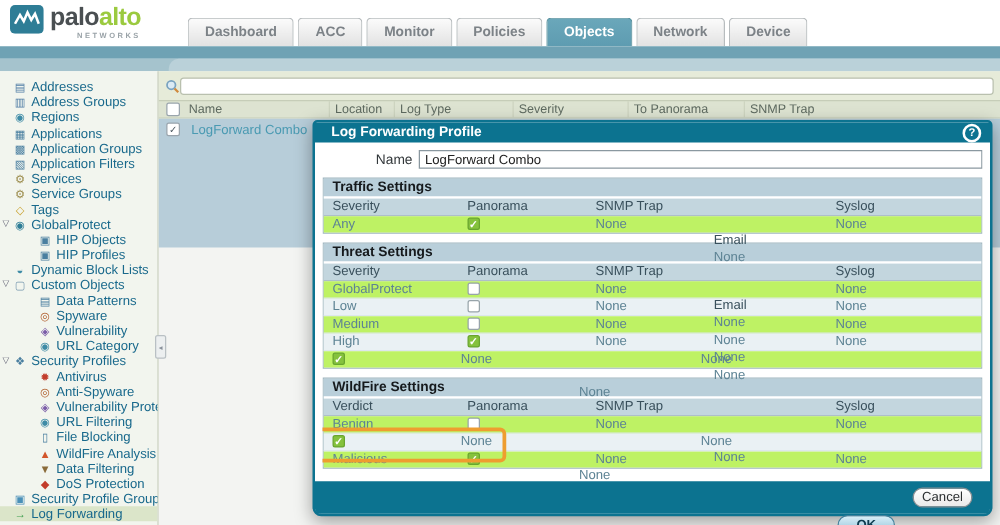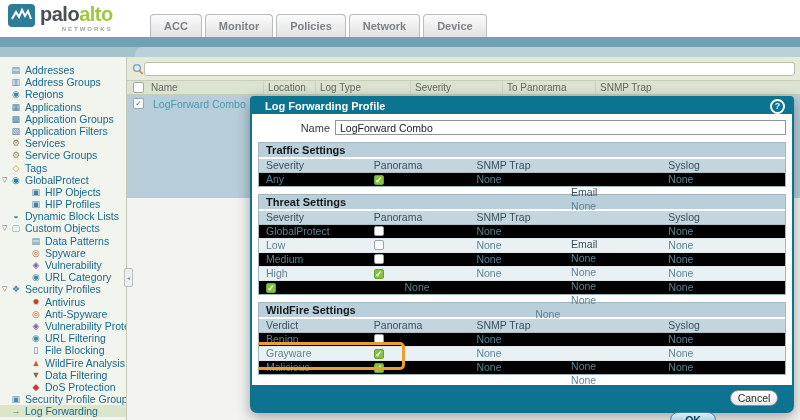--- a/index.html
+++ b/index.html
@@ -91,21 +91,21 @@
   .name-row{display:flex;align-items:center;margin-top:6px;}
   .name-row label{width:72px;text-align:right;font-size:11px;color:#33383b;padding-right:5px;flex:none;}
   .name-input{flex:1;height:13px;border:1px solid #8a98a0;font-size:10.5px;padding:0 4px;color:#222;outline:none;}
   .section{border:1px solid #a0b6c0;margin-top:7px;background:#ffffff;}
   .section-title{height:14px;line-height:14px;background:#b9cfda;border-bottom:2px solid #ffffff;
     font-size:11px;font-weight:bold;color:#15191c;padding-left:7px;}
   .sec-row{display:flex;height:13px;line-height:13px;font-size:10.5px;}
   .sec-row.head{background:#c3d6de;color:#39505c;height:13px;border-bottom:1px solid #aebfc8;}
   .sec-row.body{border-bottom:1px solid #dde7ec;color:#5d8394;}
   .sec-row.body:last-child{border-bottom:none;}
-  .sec-row.body.even{background:#000000;justify-content:space-between;}
+  .sec-row.body.even{background:#bef264;}
   .sec-row.body.odd{background:#eaf1f4;}
   .cell{padding-left:7px;box-sizing:border-box;overflow:visible;position:relative;}
   .c0{width:20.5%;}.c1{width:19.5%;}.c2{width:18%;}.c3{width:18.5%;margin-top:27px;}.c4{width:23.5%;}
   .cb{
     display:inline-block;width:10px;height:10px;margin-top:1px;border-radius:2px;box-sizing:border-box;
     background:#ffffff;border:1px solid #98a4aa;text-align:center;line-height:9px;font-size:8.5px;cursor:pointer;
   }
   .cb.checked{background:var(--check-green);border:1px solid #68a52f;color:#ffffff;font-weight:bold;}
   .row-anno{position:relative;}
   .annotation-box{
@@ -130,23 +130,25 @@
       <svg class="logo-mark" viewBox="0 0 27 23">
         <rect x="0" y="0" width="27" height="23" rx="4" fill="#2e7d96"></rect>
         <polyline points="4,15 8,8 11,13 14,6 17,12 20,7 23,15" fill="none" stroke="#ffffff" stroke-width="2"></polyline>
       </svg>
       <div>
         <span class="logo-text"><span class="logo-palo">palo</span><span class="logo-alto">alto</span></span>
         <span class="logo-networks">NETWORKS</span>
       </div>
     </div>
     <div class="tabs" id="tabs">
+        <div class="tab">Dashboard</div>
         <div class="tab">ACC</div>
         <div class="tab">Monitor</div>
         <div class="tab">Policies</div>
+        <div class="tab active">Objects</div>
         <div class="tab">Network</div>
         <div class="tab">Device</div>
       </div>
   </div>
 
   <div class="band-dark"></div>
   <div class="band-light"></div>
   <div class="band-inner"></div>
 
   <div class="sidebar" id="sidebar">
@@ -380,21 +382,20 @@
               <div class="cell c4">Syslog</div>
             </div>
             <div class="sec-row body even">
               <div class="cell c0">Benign</div>
               <div class="cell c1"><span class="cb"></span></div>
               <div class="cell c2">None</div>
               <div class="cell c3">None</div>
               <div class="cell c4">None</div>
             </div>
             <div class="sec-row body odd row-anno">
-              <div class="cell c0">Grayware</div>
               <div class="cell c1"><span class="cb checked">✓</span></div>
               <div class="cell c2">None</div>
               <div class="cell c3">None</div>
               <div class="cell c4">None</div>
               <div class="annotation-box"></div>
             </div>
             <div class="sec-row body even">
               <div class="cell c0">Malicious</div>
               <div class="cell c1"><span class="cb checked">✓</span></div>
               <div class="cell c2">None</div>

